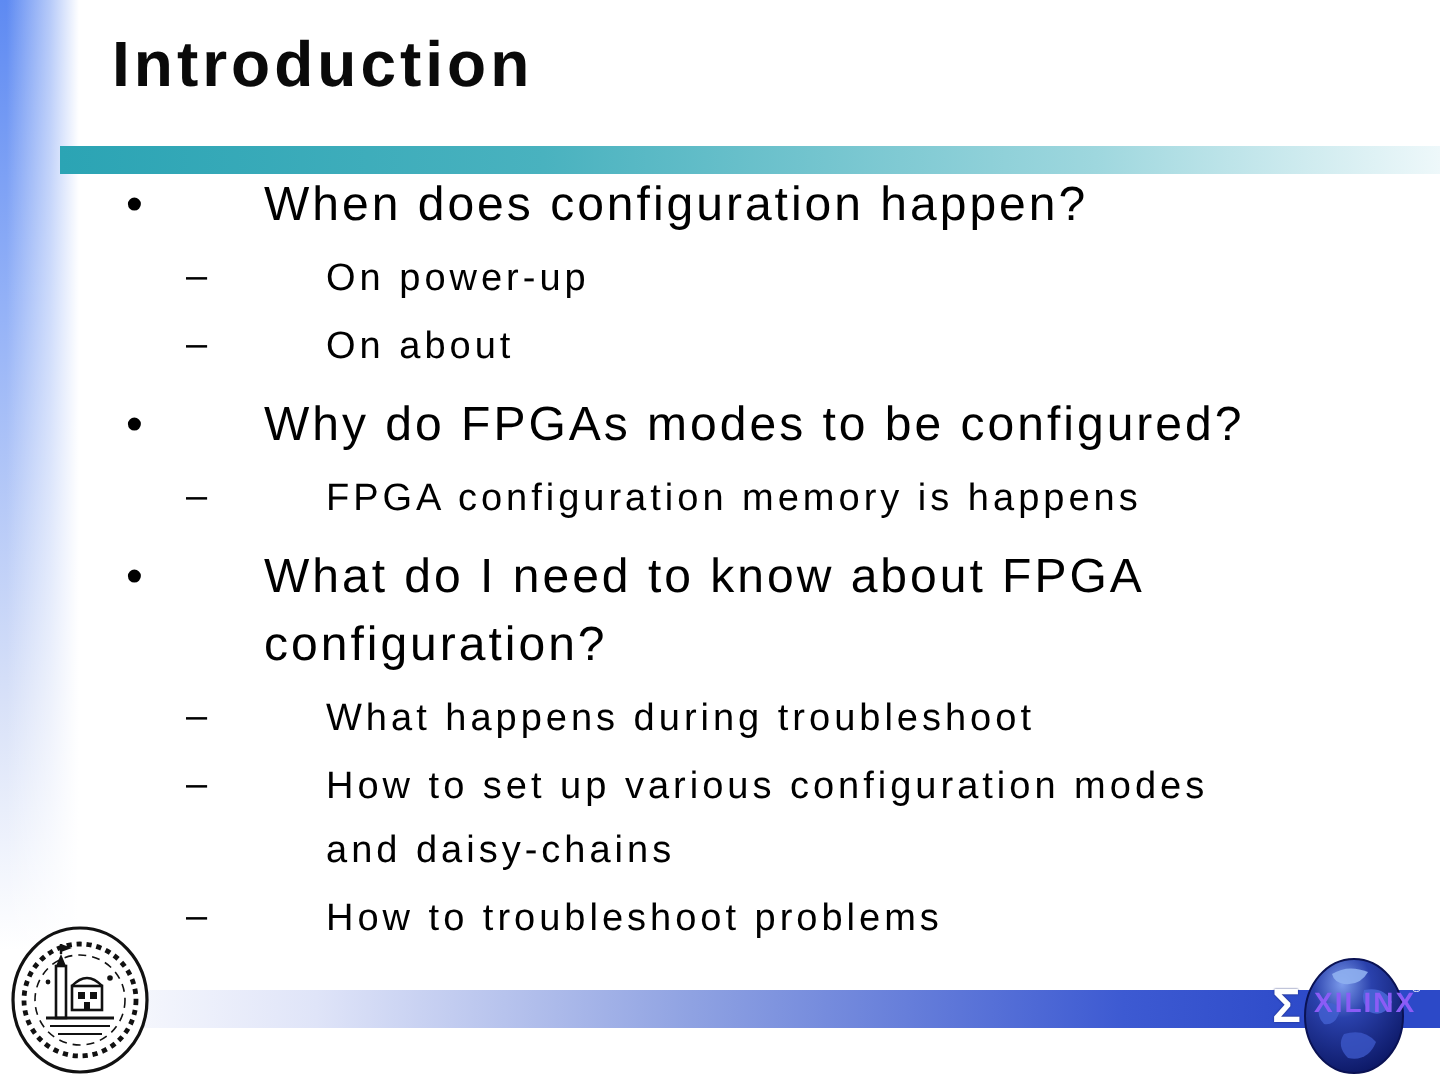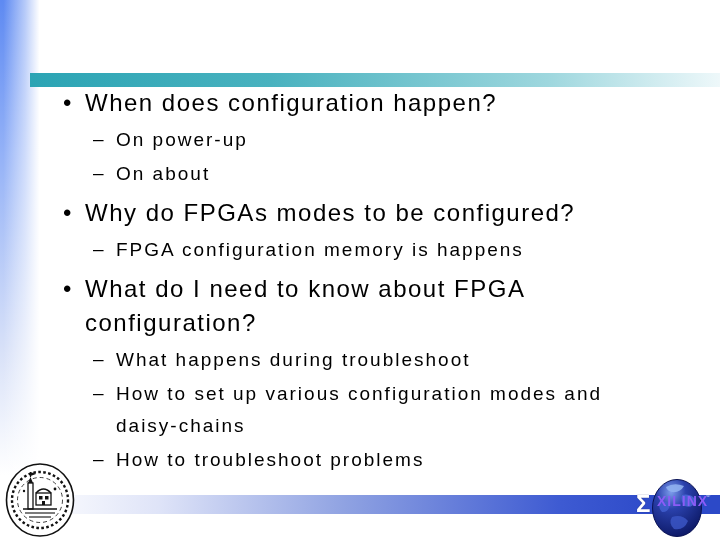--- a/index.html
+++ b/index.html
@@ -24,21 +24,21 @@
     line-height:40px;color:#0a0a0a;
   }
   .title-bar{
     position:absolute;left:30px;right:0;top:73px;height:14px;
     background:linear-gradient(to right,#2ba4b4 0%,#49b2bf 35%,#9ed7de 75%,#eef8fa 100%);
   }
   .content{
     position:absolute;left:62px;top:84px;width:582px;
   }
   .item{position:relative;}
-  .item .txt{display:block;}
+  .item .txt{display:block;margin-left:47px;}
   .item .marker{position:absolute;left:1px;top:0;}
   .l1{
     font-size:24px;letter-spacing:1.5px;line-height:34px;
     padding-left:23px;margin:6px 0 4px 0;
   }
   .l1:first-child{margin-top:2px;}
   .l2{
     font-size:19px;letter-spacing:2px;line-height:32px;
     margin:0 0 2px 30px;padding-left:24px;
   }
@@ -67,20 +67,21 @@
     font-size:6px;color:#ffffff;
   }
 </style>
 </head>
 <body>
 
 <div class="slide">
 
   <div class="left-stripe"></div>
 
+  <h1 class="title">Introduction</h1>
 
   <div class="title-bar"></div>
 
   <div class="content">
     <div class="item l1">
       <span class="marker">•</span>
       <span class="txt">When does configuration happen?</span>
     </div>
     <div class="item l2">
       <span class="marker">–</span>

